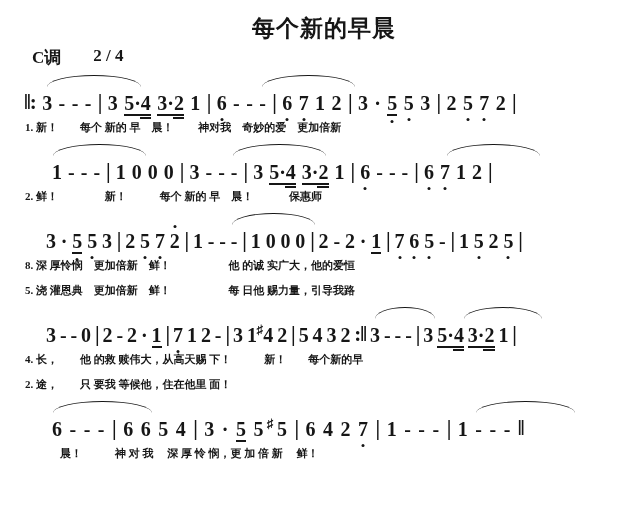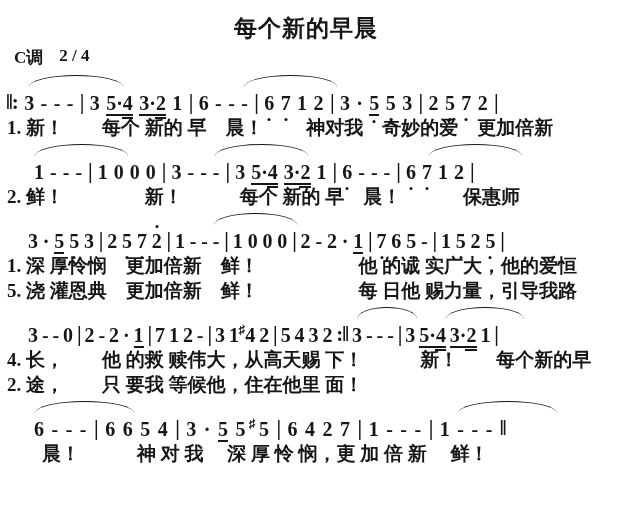--- a/index.html
+++ b/index.html
@@ -1,28 +1,28 @@
 <!DOCTYPE html>
 <html><head>
 <meta charset="utf-8">
 <style>
   html,body{margin:0;padding:0;}
   body{
     width:640px;height:507px;overflow:hidden;
     background:#ffffff;color:#161616;
     font-family:"Liberation Serif","DejaVu Serif",serif;
   }
-  .page{width:516px;height:507px;position:relative;}
+  .page{width:516px;height:507px;position:relative;margin-left:18px;}
   .title{
     font-size:23px;font-weight:bold;text-align:center;
     margin:0;padding-top:13px;transform:translateX(48px);
     letter-spacing:1px;
   }
   .keysig{
-    display:flex;gap:16px;margin:2px 0 0 14px;
+    display:flex;gap:32px;margin:2px 0 0 14px;
     font-size:17px;font-weight:bold;
   }
   #score{margin-top:2px;}
   .system{margin-top:5px;}
   
   .melody{
     position:relative;display:flex;justify-content:space-between;
     align-items:flex-end;padding-top:13px;height:26px;
     font-size:20px;font-weight:bold;line-height:1;
   }
@@ -41,21 +41,21 @@
     border-radius:50% 50% 0 0 / 100% 100% 0 0;
   }
   
   .system:nth-child(1) .melody{padding-left:6px;padding-right:18px;}
   .system:nth-child(2) .melody{padding-left:34px;padding-right:42px;}
   .system:nth-child(3) .melody{padding-left:28px;padding-right:12px;}
   .system:nth-child(4) .melody{padding-left:28px;padding-right:18px;}
   .system:nth-child(5) .melody{padding-left:34px;padding-right:10px;}
   .lyric{
     margin:4px 0 0 0;padding-left:7px;
-    font-size:19px;font-weight:600;line-height:21px;white-space:pre;
+    font-size:11px;font-weight:600;line-height:21px;white-space:pre;
   }
   .system:nth-child(5) .lyric{padding-left:42px;}
 </style>
 </head>
 <body>
 
 <div class="page">
   <h1 class="title">每个新的早晨</h1>
   <div class="keysig">
     <span>C调</span>
@@ -173,21 +173,21 @@
           <span class="tok num">5<b class="lodot" style="bottom: -8px;"></b></span>
           <span class="tok dash">-</span>
           <span class="tok bar">|</span>
           <span class="tok num">1</span>
           <span class="tok num">5<b class="lodot" style="bottom: -8px;"></b></span>
           <span class="tok num">2</span>
           <span class="tok num">5<b class="lodot" style="bottom: -8px;"></b></span>
           <span class="tok bar">|</span>
           <i class="slur" style="left: 214px; width: 83px;"></i>
         </div>
-        <p class="lyric">1. 深 厚怜悯　更加倍新　鲜！　　　　　 他 的诚 实广大，他的爱恒</p>
+        <p class="lyric">8. 深 厚怜悯　更加倍新　鲜！　　　　　 他 的诚 实广大，他的爱恒</p>
         <p class="lyric">5. 浇 灌恩典　更加倍新　鲜！　　　　　 每 日他 赐力量，引导我路</p>
       </div>
       <div class="system">
         <div class="melody">
           <span class="tok num">3</span>
           <span class="tok dash">-</span>
           <span class="tok dash">-</span>
           <span class="tok num">0</span>
           <span class="tok bar">|</span>
           <span class="tok num">2</span>

